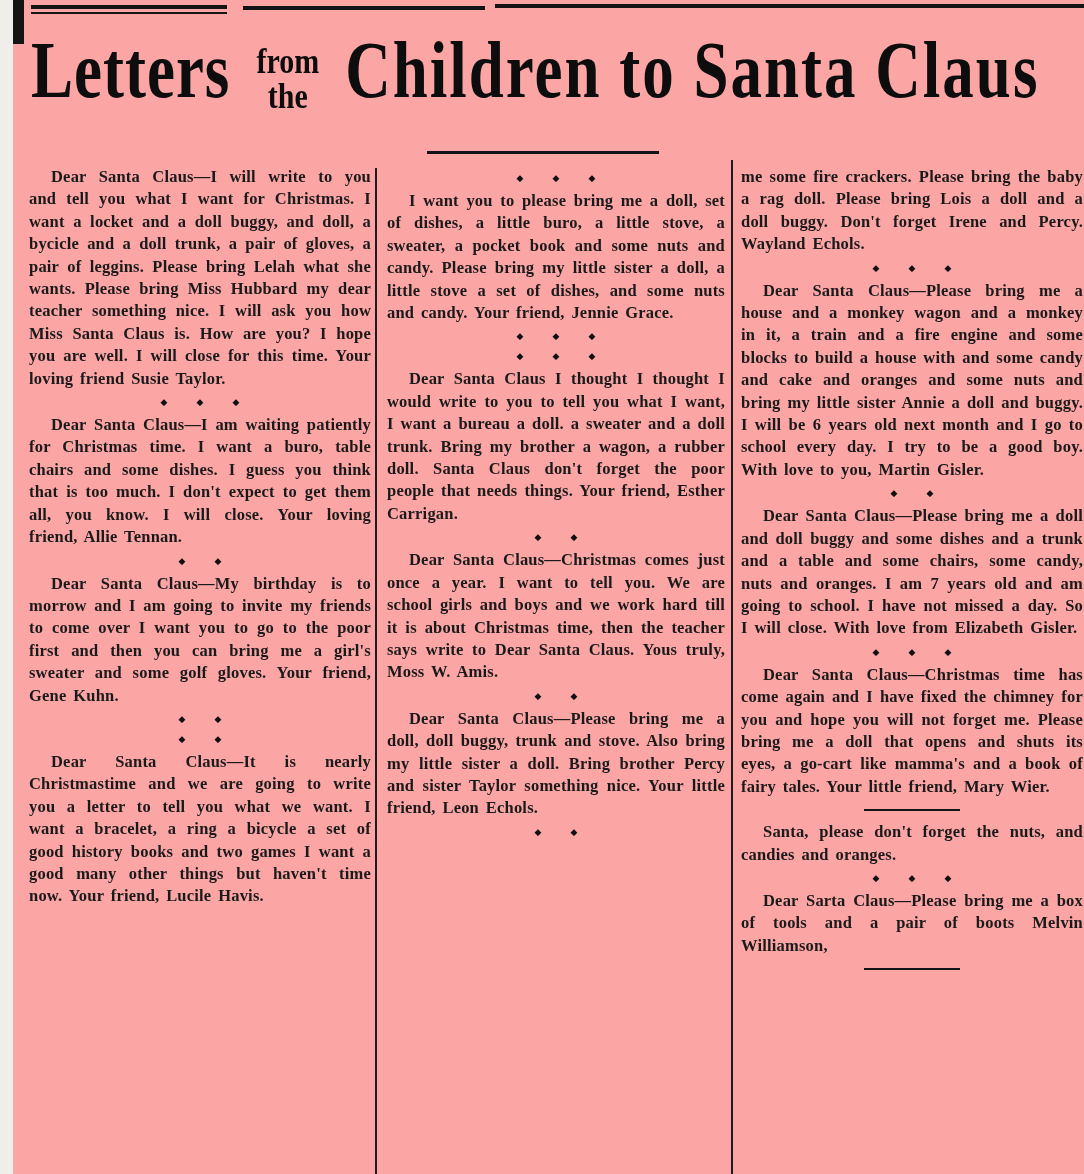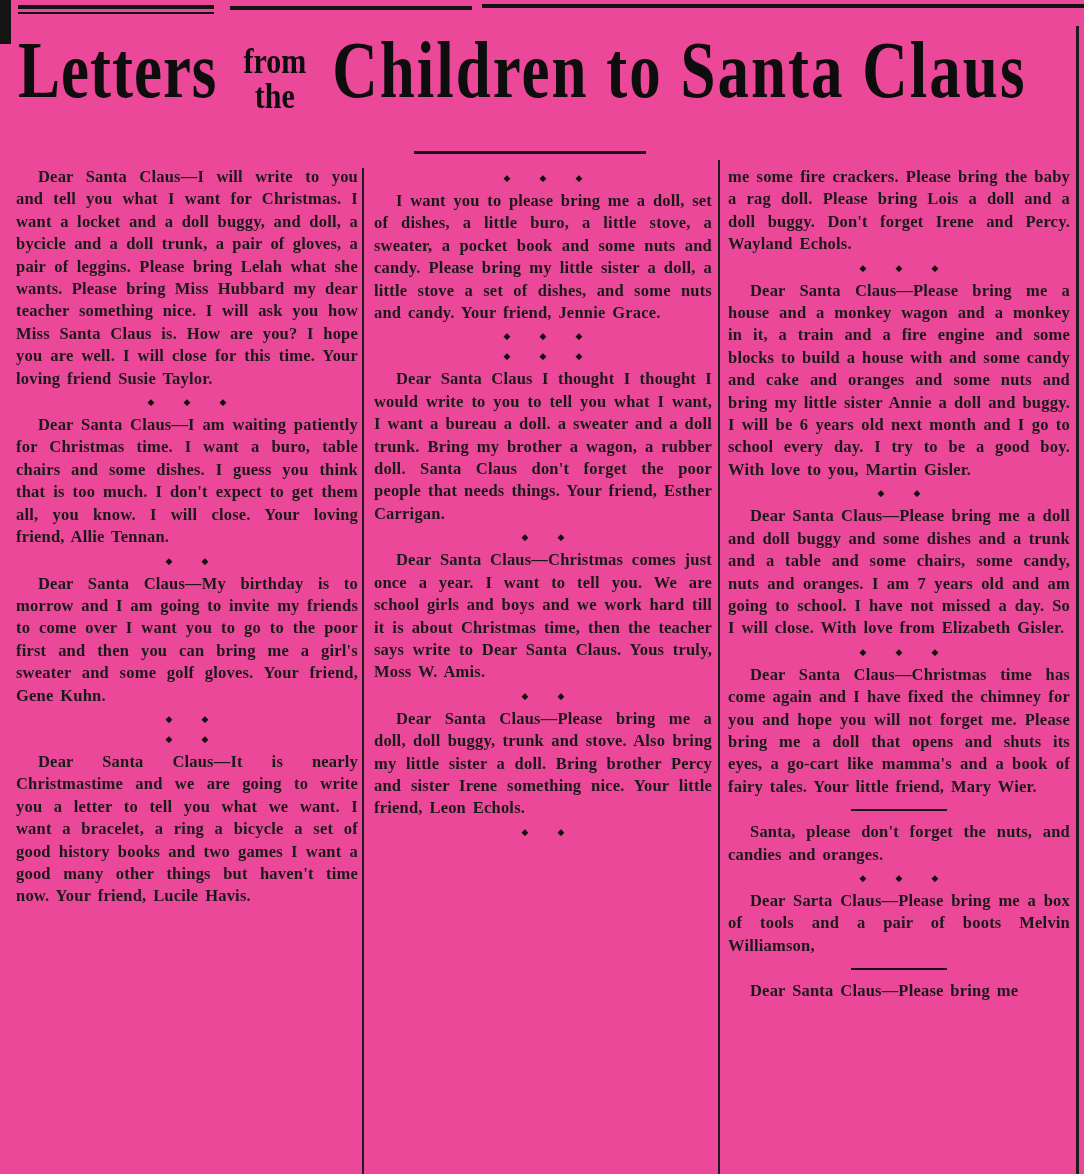--- a/index.html
+++ b/index.html
@@ -5,22 +5,23 @@
   html,body{margin:0;padding:0;}
   body{
     width:1084px;height:1174px;
     background:#efeeea;
     font-family:"Liberation Serif", serif;
     overflow:hidden;
     position:relative;
   }
   #page{
     position:absolute;inset:0;
-    background:#ec4899;
+    background:#fca5a5;
     color:#161616;
+    margin-left:13px;
   }
   
   .rule-abs{position:absolute;background:#141414;}
   
   #masthead{
     position:absolute;left:18px;top:30px;width:1052px;height:118px;
     display:flex;align-items:flex-start;column-gap:26px;
     white-space:nowrap;
   }
   .head-main{
@@ -113,32 +114,31 @@
     </div>
   <div class="col" id="col-1">
       <div class="sep">◆ ◆ ◆</div>
       <p>I want you to please bring me a doll, set of dishes, a little buro, a little stove, a sweater, a pocket book and some nuts and candy.  Please bring my little sister a doll, a little stove  a set of dishes, and some nuts and candy.  Your friend, Jennie Grace.</p>
       <div class="sep">◆ ◆ ◆</div>
       <div class="sep">◆ ◆ ◆</div>
       <p>Dear Santa Claus I thought I thought I would write to you to tell you what I want,  I want a bureau a doll. a sweater and a doll trunk.  Bring my brother a wagon, a rubber doll.  Santa Claus don't forget the poor people that needs things.  Your friend, Esther Carrigan.</p>
       <div class="sep">◆ ◆</div>
       <p>Dear Santa Claus—Christmas comes just once a year.  I want to tell you. We are school girls and boys and we work hard till it is about  Christmas time, then the teacher says  write  to Dear Santa Claus. Yous truly, Moss W. Amis.</p>
       <div class="sep">◆ ◆</div>
-      <p>Dear Santa Claus—Please bring me a doll, doll buggy, trunk and stove. Also bring my little sister a doll. Bring brother Percy and sister Irene something nice.  Your little friend, Leon Echols.</p>
+      <p>Dear Santa Claus—Please bring me a doll, doll buggy, trunk and stove. Also bring my little sister a doll. Bring brother Percy and sister Taylor something nice.  Your little friend, Leon Echols.</p>
       <div class="sep">◆ ◆</div>
     </div>
   <div class="col" id="col-2">
       <p class="noindent">me some fire crackers.  Please bring the baby a rag doll. Please bring Lois a doll and a doll buggy.  Don't forget Irene and Percy. Wayland Echols.</p>
       <div class="sep">◆ ◆ ◆</div>
       <p>Dear Santa Claus—Please bring me a house and a monkey wagon and a monkey in it, a train and a fire engine and some blocks to build a house with and some candy and cake and oranges and some nuts and bring my little sister Annie a doll and buggy. I will be 6 years old next month and I go to school every day.  I try to be a good boy. With love to you, Martin Gisler.</p>
       <div class="sep">◆ ◆</div>
       <p>Dear Santa Claus—Please bring me a doll and doll buggy and some dishes and a trunk and a table and some chairs, some candy, nuts and oranges. I am 7 years old and am going to school. I have not missed a day. So I will close.  With love from Elizabeth Gisler.</p>
       <div class="sep">◆ ◆ ◆</div>
       <p>Dear Santa Claus—Christmas time has come again and I have fixed the chimney for you and hope you will not forget me. Please bring me a doll that opens and shuts its eyes, a go-cart like mamma's and a book of fairy tales. Your little friend, Mary Wier.</p>
       <div class="rule-sep"></div>
       <p>Santa, please don't forget the nuts, and candies and oranges.</p>
       <div class="sep">◆ ◆ ◆</div>
       <p>Dear Sarta Claus—Please bring me a box of tools and a pair of boots Melvin Williamson,</p>
       <div class="rule-sep"></div>
-      <p>Dear Santa Claus—Please bring me</p>
     </div>
 
 </div>
 
 </body></html>

